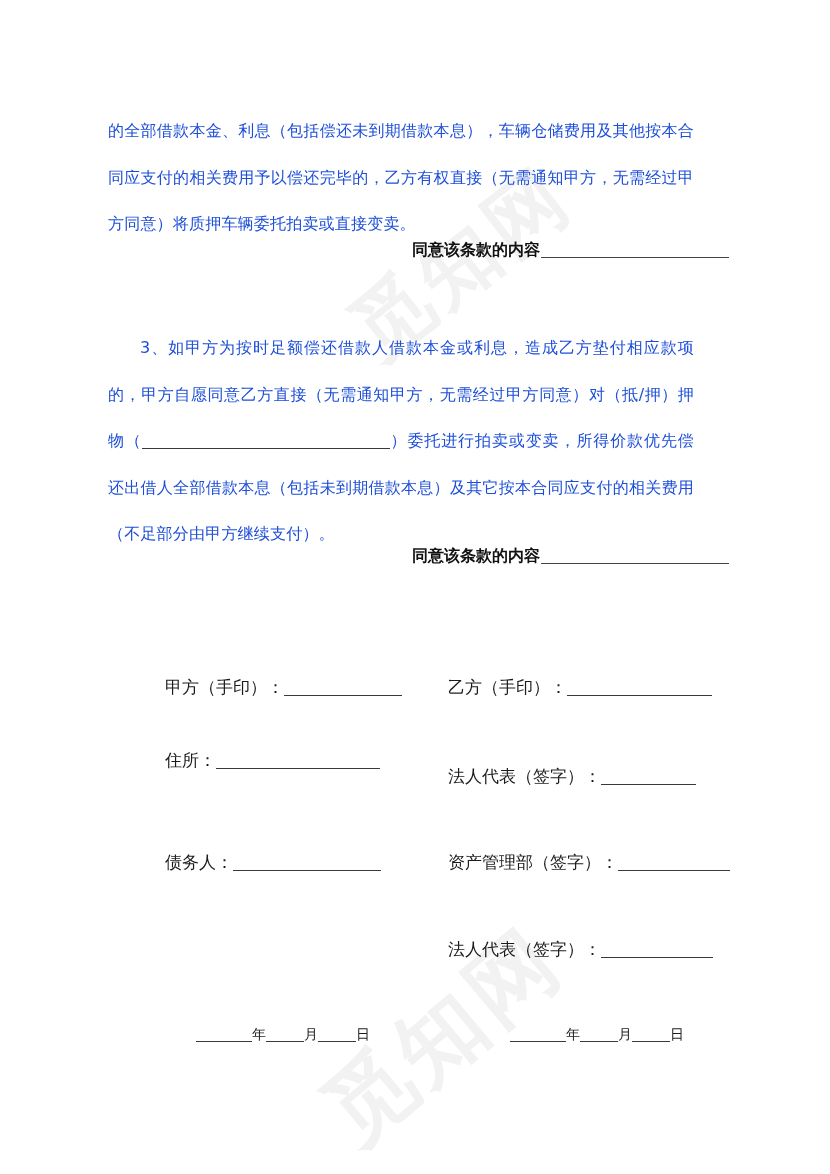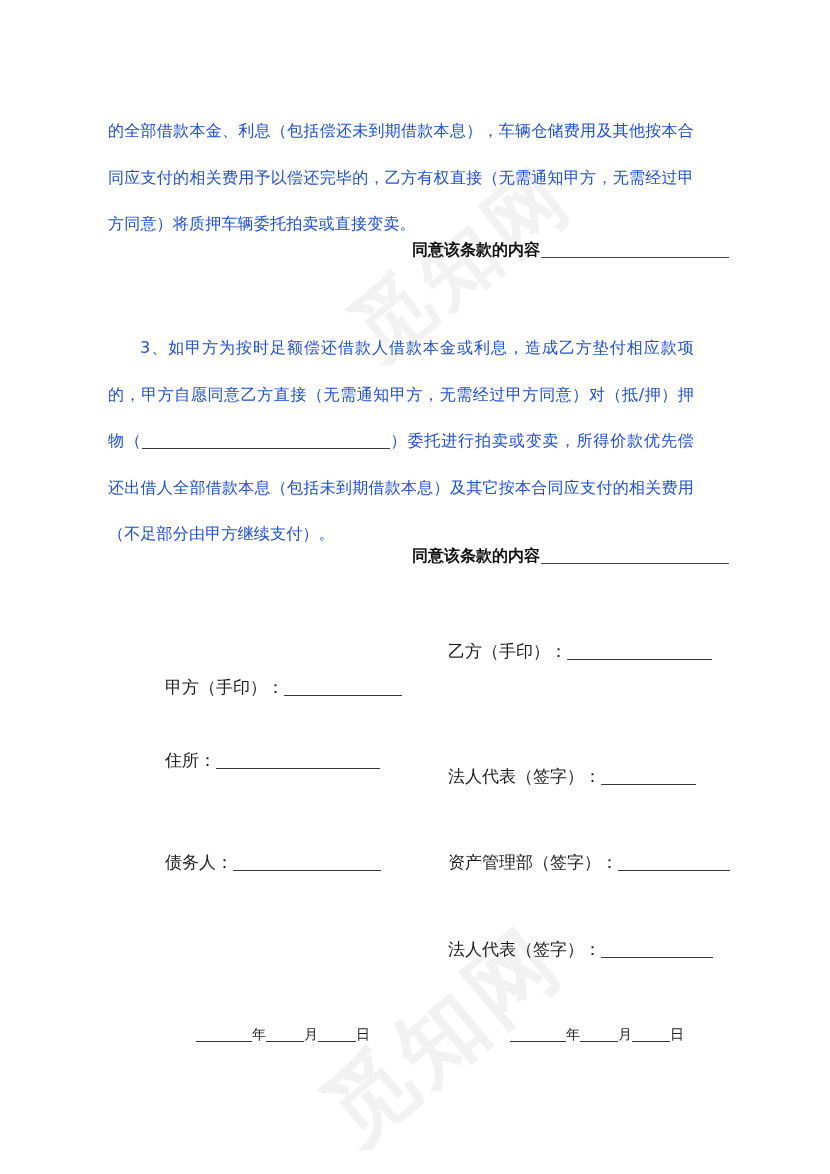--- a/index.html
+++ b/index.html
@@ -160,21 +160,21 @@
     </div>
 
     <div class="sig col-left" style="top:749px;">
       <span>住所：</span><span class="blank" style="width:164px;"></span>
     </div>
 
     <div class="sig col-left" style="top:851px;">
       <span>债务人：</span><span class="blank" style="width:148px;"></span>
     </div>
 
-    <div class="sig col-right" style="top:640px;">
+    <div class="sig col-right" style="top:676px;">
       <span>乙方（手印）：</span><span class="blank" style="width:145px;"></span>
     </div>
 
     <div class="sig col-right" style="top:765px;">
       <span>法人代表（签字）：</span><span class="blank" style="width:95px;"></span>
     </div>
 
     <div class="sig col-right" style="top:851px;">
       <span>资产管理部（签字）：</span><span class="blank" style="width:112px;"></span>
     </div>

